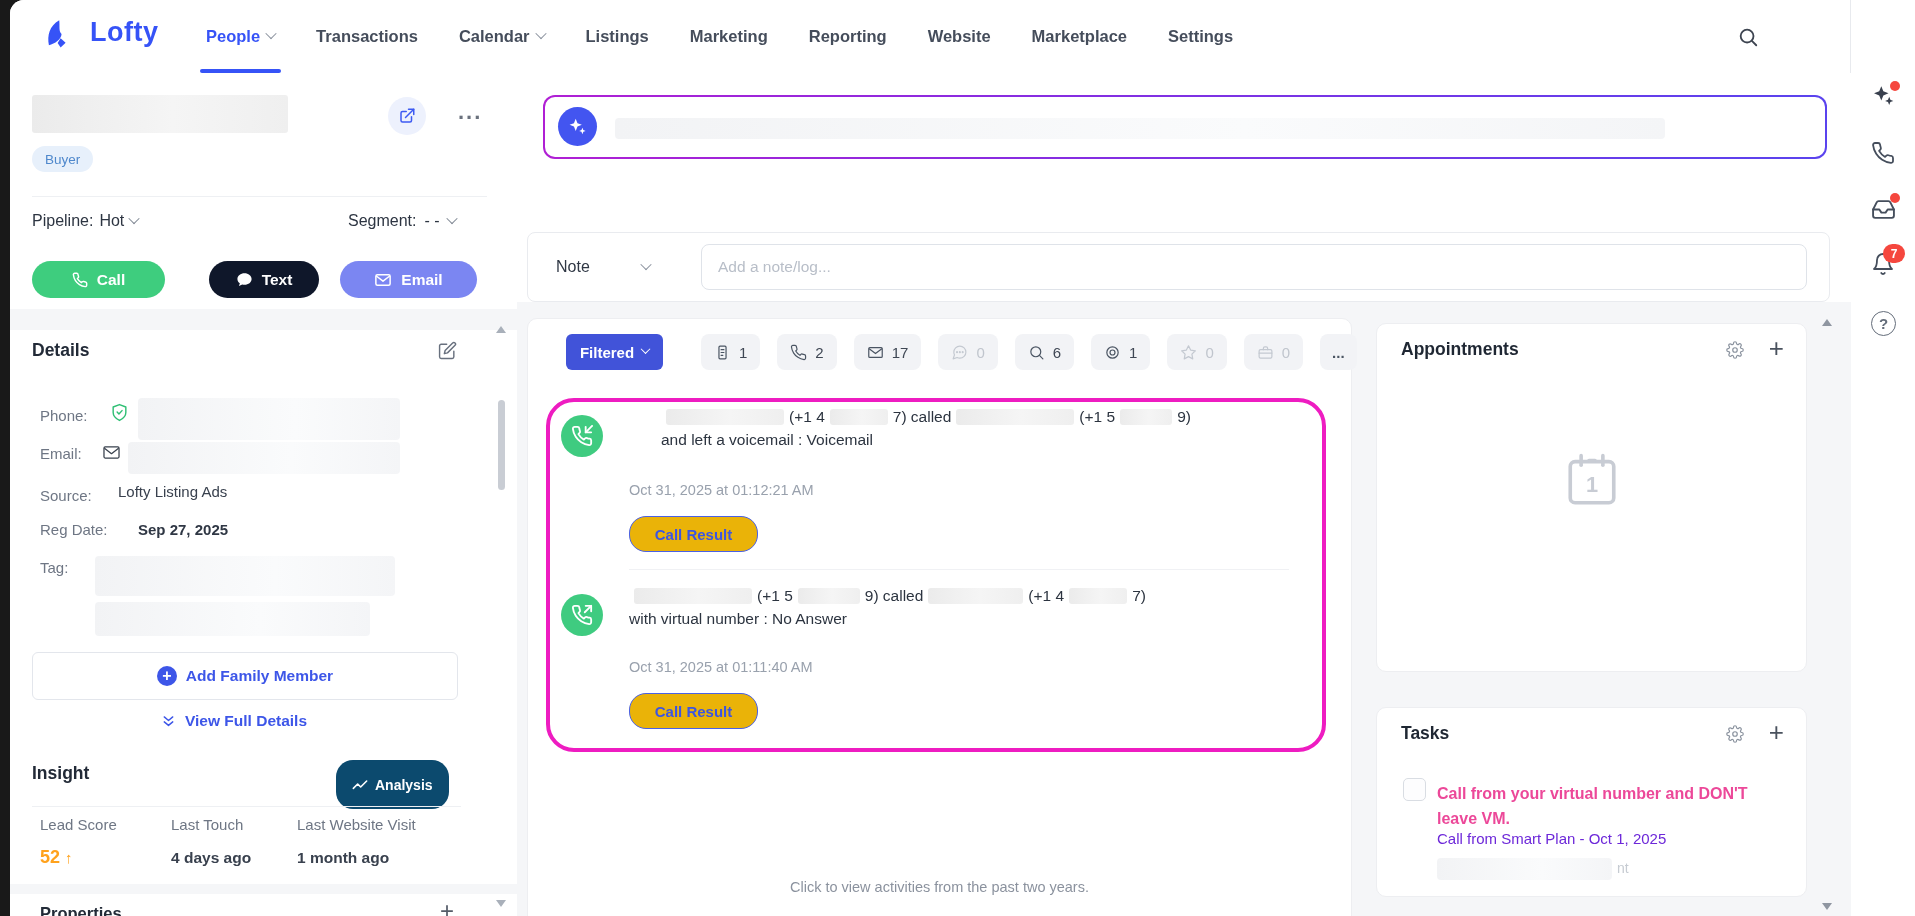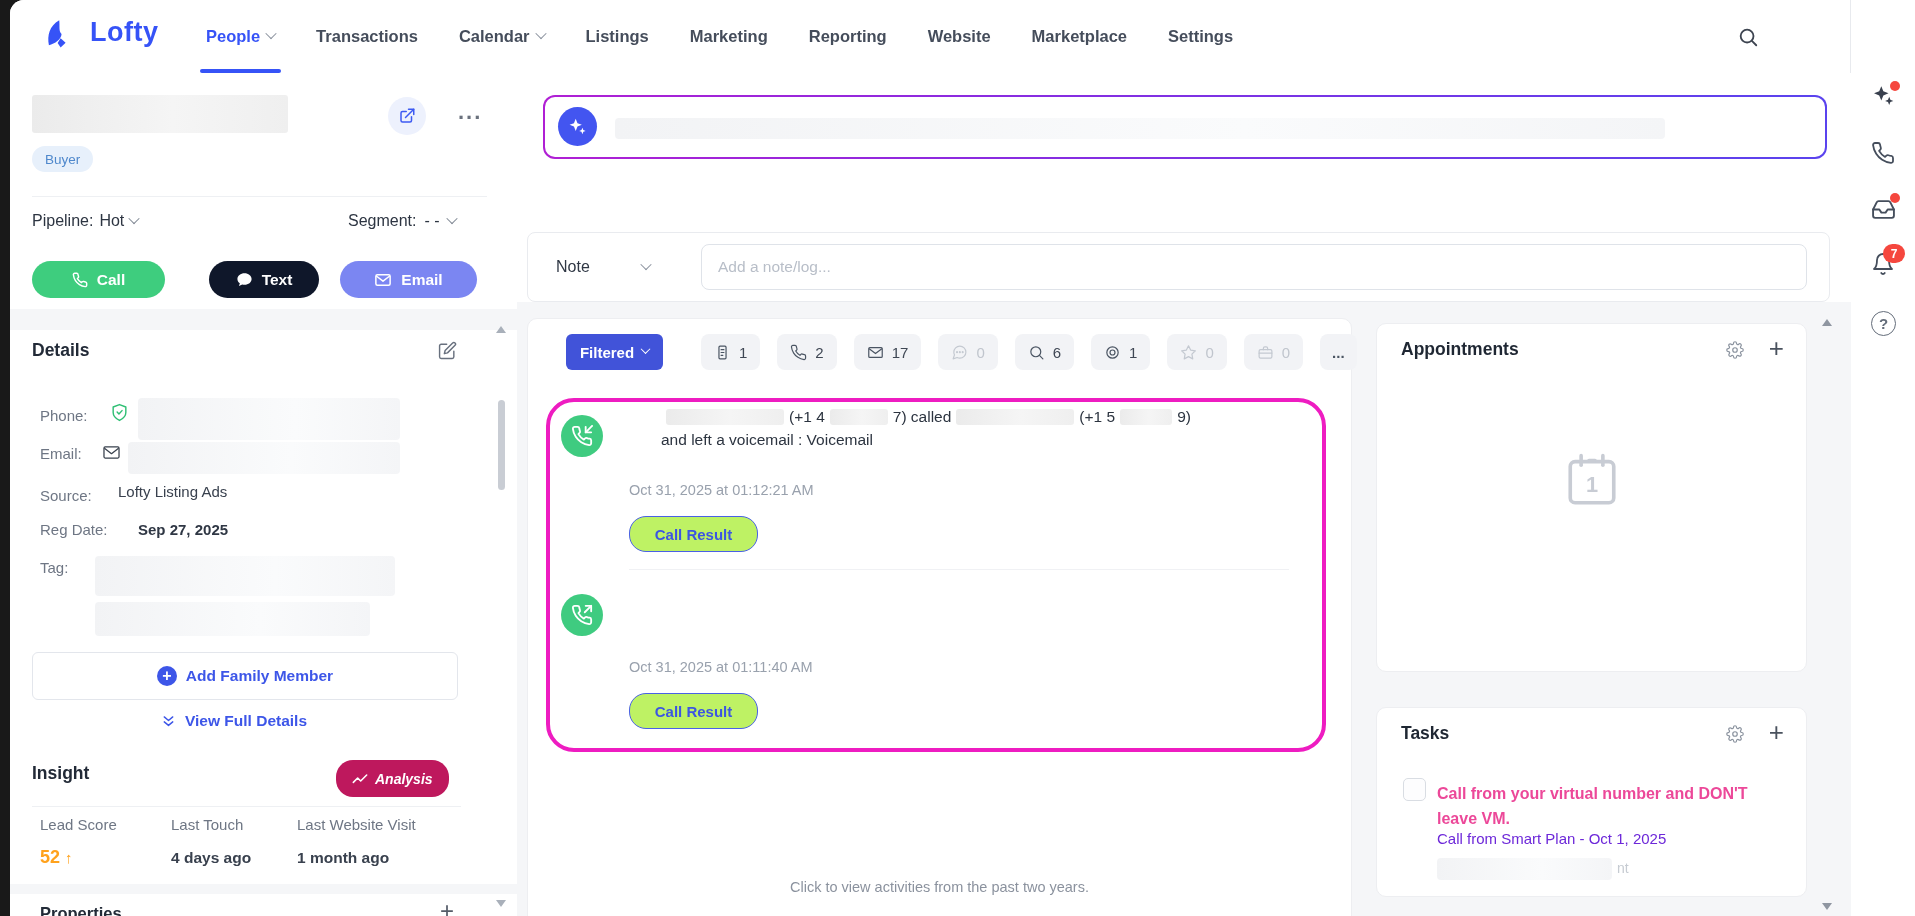--- a/index.html
+++ b/index.html
@@ -36,21 +36,21 @@
   .sel-row{font-size:16px;color:#2d3542;display:flex;align-items:center;gap:6px;cursor:pointer;}
   .sel-row .chev{color:#7e8692;margin-top:-3px;}
   .pill-btn{height:37px;border-radius:19px;display:flex;align-items:center;justify-content:center;gap:9px;color:#fff;font-size:15.5px;font-weight:bold;cursor:pointer;}
   .graygap{position:absolute;left:0;right:0;background:#f5f6f8;}
   .sec-title{font-size:17.5px;font-weight:bold;color:#222a37;}
   .lbl{font-size:15px;color:#6e7684;}
   .val{font-size:15px;color:#39414e;}
   .link-blue{color:#3d56e8;font-size:15.5px;font-weight:600;cursor:pointer;display:flex;align-items:center;gap:8px;}
   .outline-btn{position:absolute;border:1px solid #e3e6ec;border-radius:6px;background:#fff;display:flex;align-items:center;justify-content:center;gap:9px;cursor:pointer;}
   .plus-circle{width:20px;height:20px;border-radius:50%;background:#3d56e8;color:#fff;font-size:16px;font-weight:bold;display:flex;align-items:center;justify-content:center;line-height:1;}
-  .analysis-pill{position:absolute;height:37px;padding:0 16px;border-radius:17px;background:#be185d;color:#fff;font-size:14px;font-weight:600;display:flex;align-items:center;gap:7px;cursor:pointer;font-style:italic;}
+  .analysis-pill{position:absolute;height:49px;padding:0 16px;border-radius:17px;background:#0c4a6e;color:#fff;font-size:14px;font-weight:600;display:flex;align-items:center;gap:7px;cursor:pointer;}
   .score{font-size:18px;font-weight:bold;color:#ffa21d;}
   .stat-val{font-size:15.5px;font-weight:600;color:#39414e;}
   .sb-arrow{width:0;height:0;border-left:5px solid transparent;border-right:5px solid transparent;cursor:pointer;}
   .sb-up{border-bottom:7px solid #a9b0ba;}
   .sb-down{border-top:7px solid #a9b0ba;}
   .sb-thumb{position:absolute;width:7px;border-radius:4px;background:#c9cdd4;cursor:pointer;}
   
   .main{position:absolute;left:507px;top:73px;width:1334px;height:843px;background:#fff;}
   .main-lower{position:absolute;left:0;right:0;top:229px;bottom:0;background:#f5f6f8;}
   .ai-box{position:absolute;left:26px;top:22px;width:1284px;height:64px;border-radius:12px;padding:2px;background:linear-gradient(90deg,#b01fd4,#8a2be0 35%,#5a43ee);box-sizing:border-box;cursor:text;}
@@ -72,21 +72,21 @@
   .chips{position:absolute;left:173px;top:15px;display:flex;gap:17px;}
   .chip{height:36px;padding:0 13px;border-radius:8px;background:#f2f3f6;display:flex;align-items:center;gap:8px;font-size:15px;color:#3f4754;cursor:pointer;}
   .chip svg{color:#4b5563;}
   .chip.dim{color:#c0c5cd;}
   .chip.dim svg{color:#c4c9d1;}
   .hl-rect{position:absolute;left:18px;top:79px;width:772px;height:346px;border:4px solid #ee1cc1;border-radius:28px;pointer-events:none;z-index:5;}
   .act-icon{position:absolute;width:42px;height:42px;border-radius:50%;background:#3fcb80;display:flex;align-items:center;justify-content:center;color:#fff;}
   .act-text{position:absolute;left:101px;width:670px;font-size:15.5px;color:#2c3440;line-height:23px;}
   .act-text .blur{display:inline-block;height:16px;vertical-align:-3px;margin:0 5px;}
   .act-time{position:absolute;left:101px;font-size:14.5px;color:#99a1ad;}
-  .call-result{position:absolute;left:101px;width:127px;height:34px;border:1.5px solid #4a61e6;border-radius:17px;background:#bef264;color:#3c55e2;font-size:15px;font-weight:600;display:flex;align-items:center;justify-content:center;cursor:pointer;}
+  .call-result{position:absolute;left:101px;width:127px;height:34px;border:1.5px solid #4a61e6;border-radius:17px;background:#eab308;color:#3c55e2;font-size:15px;font-weight:600;display:flex;align-items:center;justify-content:center;cursor:pointer;}
   .act-divider{position:absolute;left:101px;right:62px;height:1px;background:#f0f1f4;}
   .feed-hint{position:absolute;left:0;right:0;top:560px;text-align:center;font-size:14.5px;color:#8b929e;cursor:pointer;}
   .side-card{position:absolute;left:859px;width:431px;background:#fff;border:1px solid #edeef1;border-radius:10px;box-sizing:border-box;}
   .card-title{position:absolute;left:24px;top:15px;font-size:17.5px;font-weight:bold;color:#1f2733;}
   .card-gear{position:absolute;right:62px;top:17px;color:#8a929e;cursor:pointer;}
   .card-plus{position:absolute;right:22px;top:11px;font-size:26px;font-weight:300;color:#4a525e;cursor:pointer;line-height:1;}
   .empty-text{position:absolute;left:28px;right:28px;top:213px;text-align:center;font-size:14.5px;color:#a6adb8;line-height:21px;}
   .task-check{position:absolute;left:26px;top:70px;width:21px;height:21px;border:1.5px solid #d9dde3;border-radius:5px;background:#fdfdfe;cursor:pointer;}
   .task-text{position:absolute;left:60px;top:73px;width:350px;font-size:16px;font-weight:600;color:#ec4899;line-height:25px;}
   .task-due{position:absolute;left:60px;top:122px;font-size:15px;color:#6d28d9;}
@@ -409,20 +409,24 @@
 
       <div class="act-divider" style="top:250px;"></div>
 
       <div class="act-icon" style="left:33px;top:275px;">
         <svg width="22" height="22" viewBox="0 0 24 24" fill="none" stroke="#fff" stroke-width="2" stroke-linecap="round" stroke-linejoin="round">
               <path d="M22 16.92v3a2 2 0 0 1-2.18 2 19.79 19.79 0 0 1-8.63-3.07 19.5 19.5 0 0 1-6-6A19.79 19.79 0 0 1 2.08 4.18 2 2 0 0 1 4.06 2h3a2 2 0 0 1 2 1.72c.12.96.37 1.9.72 2.81a2 2 0 0 1-.45 2.11L8.09 9.91a16 16 0 0 0 6 6l1.27-1.24a2 2 0 0 1 2.11-.45c.91.35 1.85.6 2.81.72A2 2 0 0 1 22 16.92z"></path>
               <polyline points="22 8 22 2 16 2"></polyline>
               <line x1="15" y1="9" x2="22" y2="2"></line>
             </svg>
       </div>
+      <div class="act-text" style="top:265px;">
+        <span class="blur" style="width:118px;"></span><span>(+1 5</span><span class="blur" style="width:62px;"></span><span>9) called</span><span class="blur" style="width:95px;"></span><span>(+1 4</span><span class="blur" style="width:58px;"></span><span>7)</span><br>
+        <span>with virtual number : No Answer</span>
+      </div>
       <div class="act-time" style="top:340px;">Oct 31, 2025 at 01:11:40 AM</div>
       <div class="call-result" style="top:374px;">Call Result</div>
 
       <div class="feed-hint">Click to view activities from the past two years.</div>
     </div>
 
     <div class="side-card" style="top:250px;height:349px;">
       <div class="card-title">Appointments</div>
       <div class="card-gear">
         <svg width="18" height="18" viewBox="0 0 24 24" fill="none" stroke="currentColor" stroke-width="1.6" stroke-linecap="round" stroke-linejoin="round">

